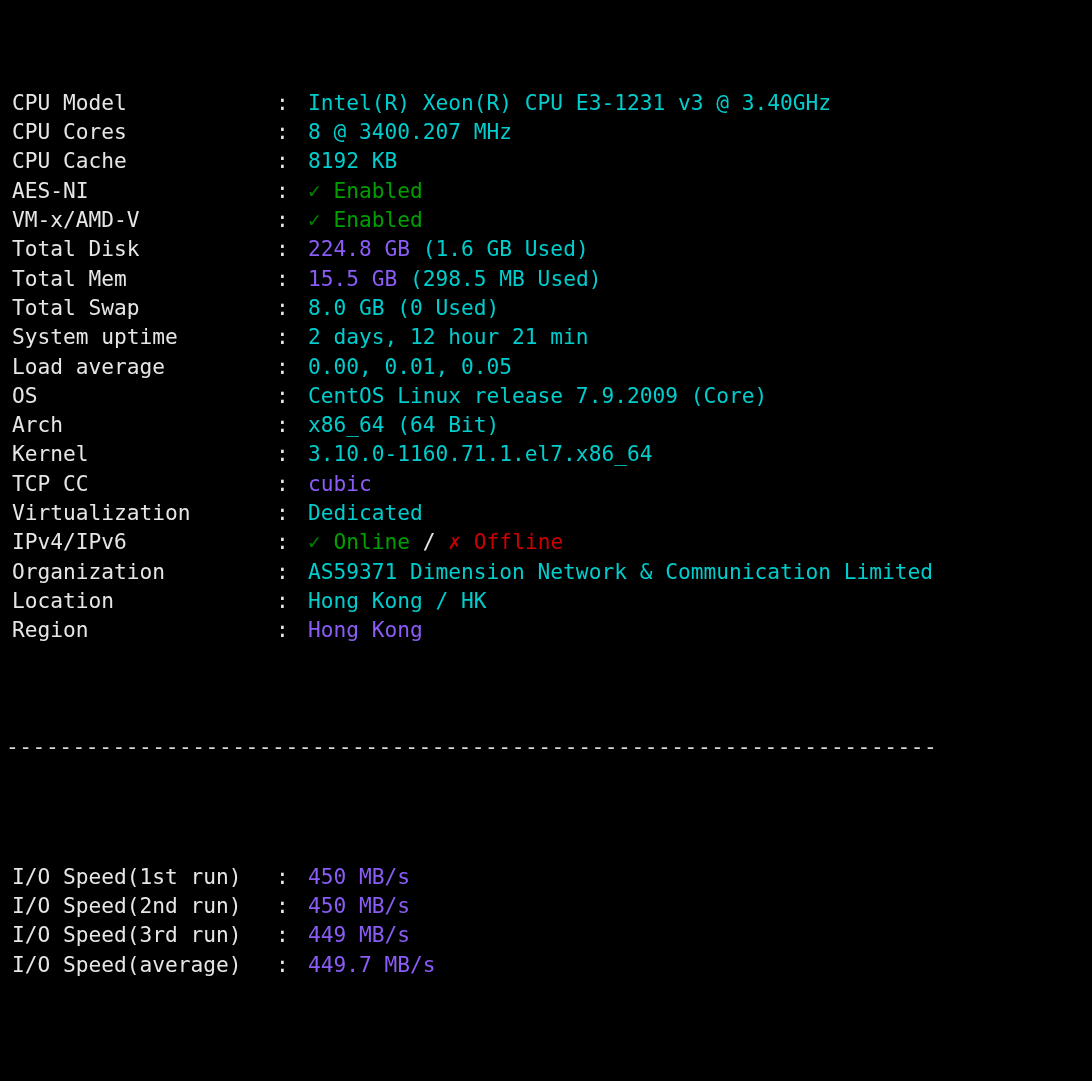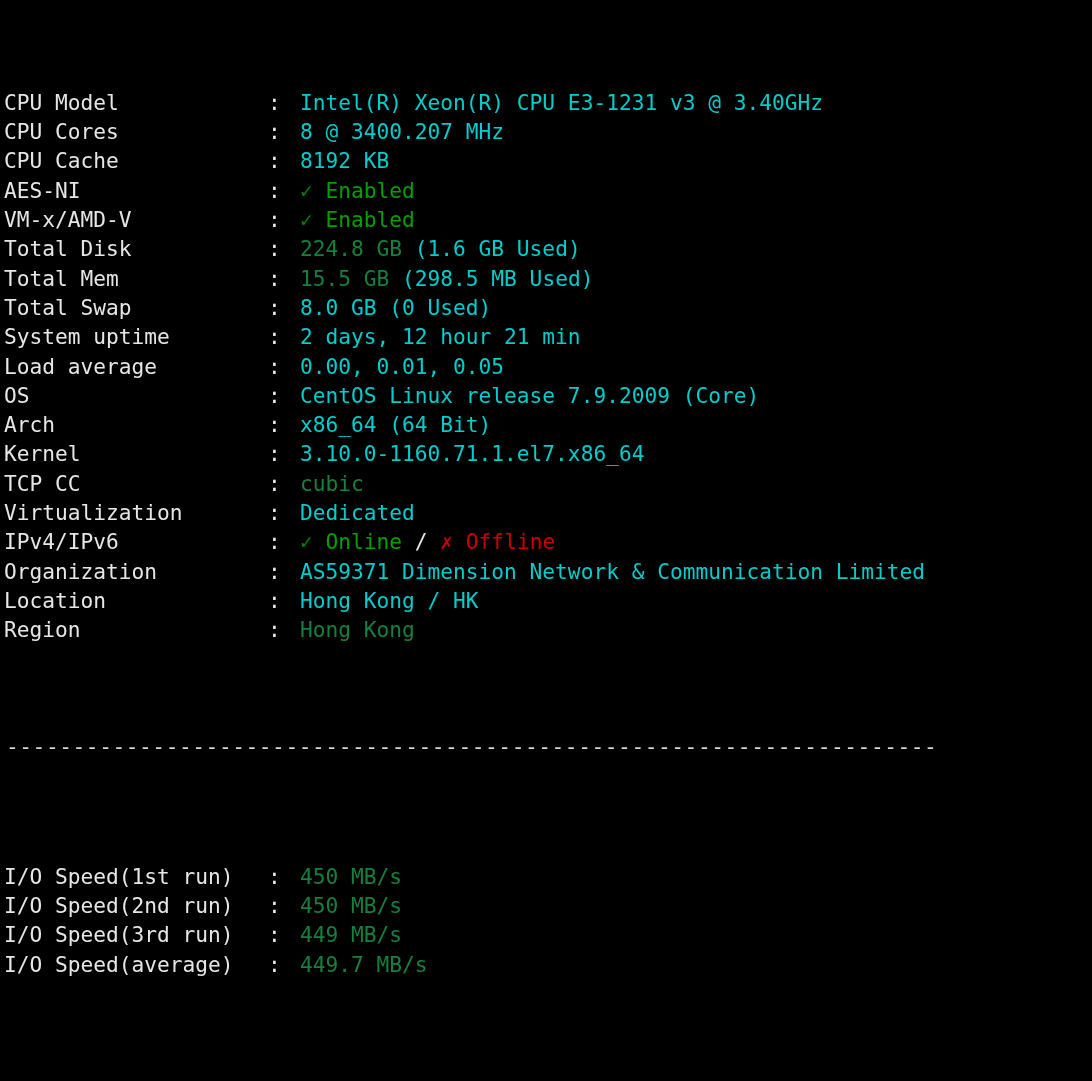--- a/index.html
+++ b/index.html
@@ -23,30 +23,30 @@
     padding: 0;
     box-sizing: border-box;
     font-size: 21.2px;
     line-height: 29.3px;
     letter-spacing: 0px;
     white-space: pre;
   }
 
   .line {
     height: 29.3px;
-    padding-left: 4px;
+    padding-left: 12px;
     box-sizing: border-box;
     white-space: pre;
     overflow: hidden;
   }
 
   
   .c-white  { color: #e6e6e6; }
   .c-cyan   { color: #00cdcd; }
-  .c-yellow { color: #15803d; }
+  .c-yellow { color: #8b5cf6; }
   .c-green  { color: #00a000; margin-top: 16px; }
   .c-dgreen { color: #008000; }
   .c-red    { color: #cc0000; }
 
   
   .lbl {
     display: inline-block;
     width: 264px;
     color: #e6e6e6;
   }

